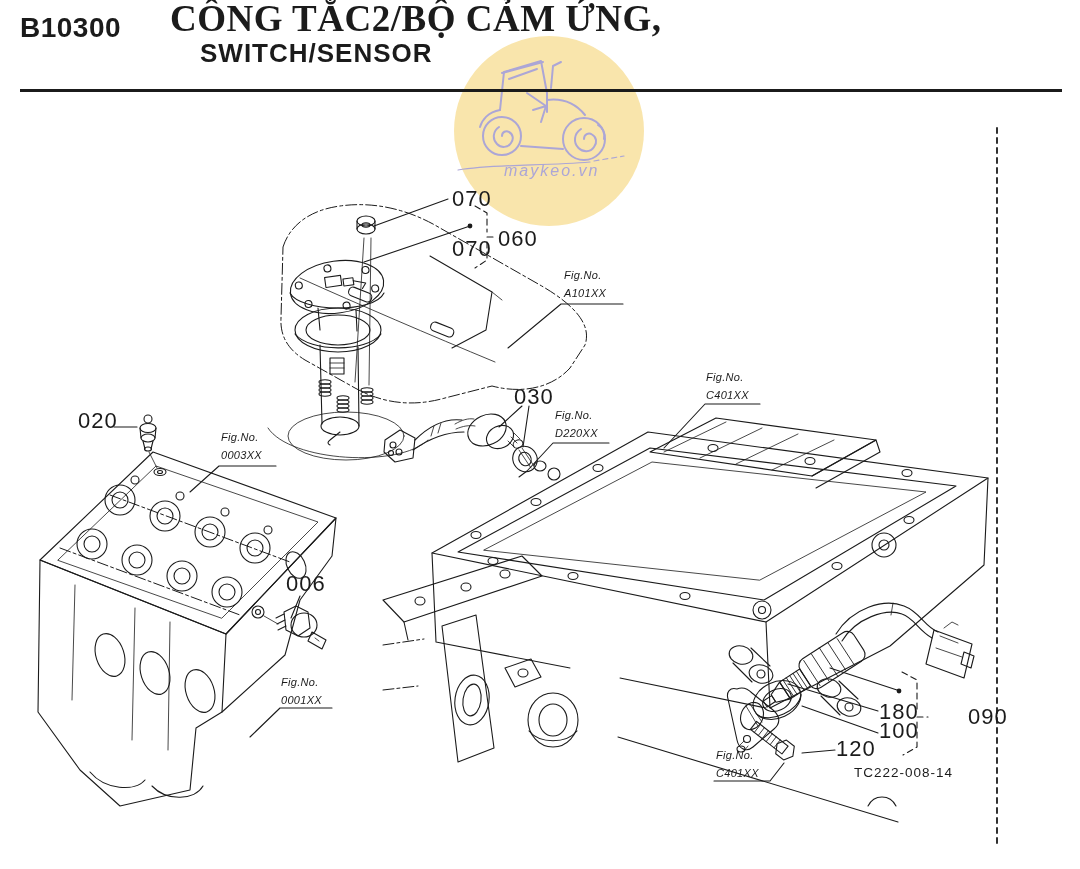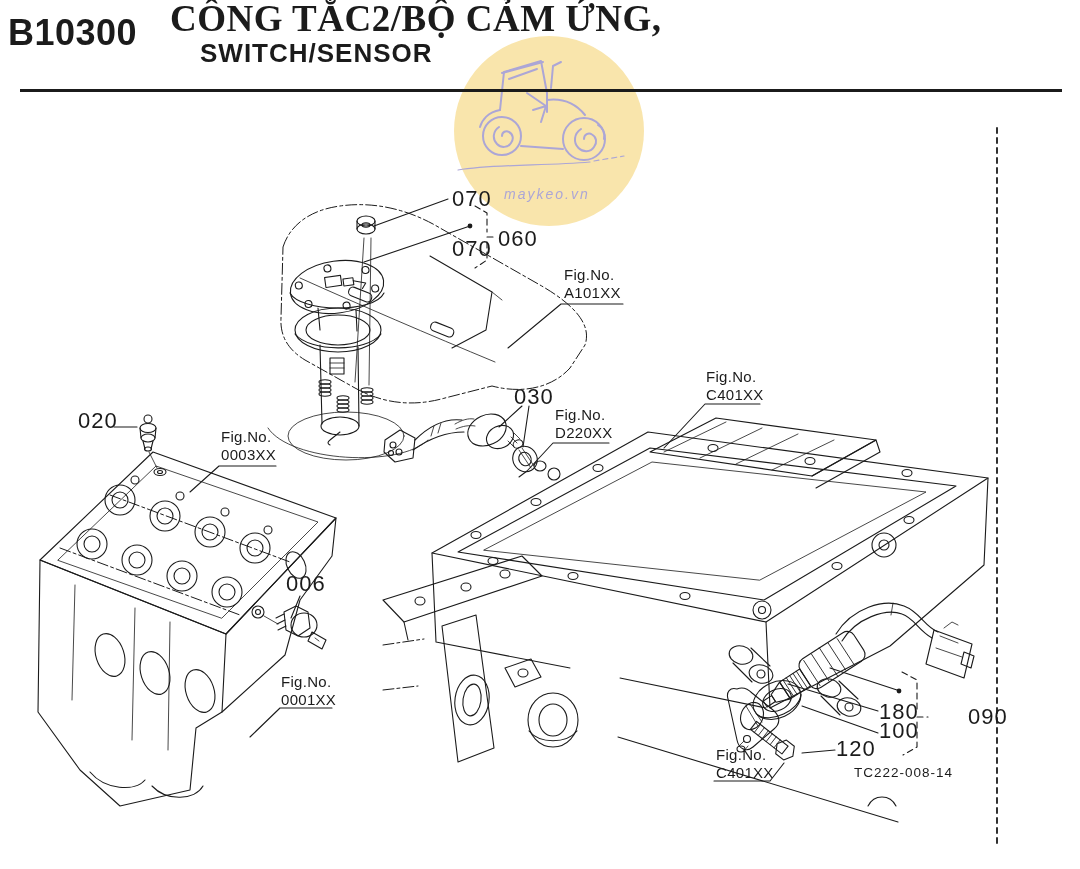--- a/index.html
+++ b/index.html
@@ -4,45 +4,45 @@
 <style>
   :root{
     --watermark-fill:#F9E5AC;
     --watermark-stroke:#ACA6D6;
     --line-color:#1B1B1B;
   }
   html,body{margin:0;padding:0;background:#fff;}
   .page{position:relative;width:1080px;height:869px;background:#fff;overflow:hidden;
         font-family:"Liberation Sans",sans-serif;color:var(--line-color);}
   
-  .hdr-code{position:absolute;left:8px;top:12px;font-size:36px;font-weight:bold;letter-spacing:0.5px;}
+  .hdr-code{position:absolute;left:20px;top:12px;font-size:28px;font-weight:bold;letter-spacing:0.5px;}
   .hdr-titles{position:absolute;left:170px;top:2px;line-height:34px;}
   .hdr-line1{font-family:"Liberation Serif",serif;font-weight:bold;font-size:37px;letter-spacing:0.5px;white-space:nowrap;}
   .hdr-line2{font-family:"Liberation Sans",sans-serif;font-weight:bold;font-size:26px;letter-spacing:1px;white-space:nowrap;margin-left:30px;}
   .hdr-rule{position:absolute;left:20px;top:89px;width:1042px;height:3px;background:var(--line-color);z-index:5;}
   
   .wm{position:absolute;left:0;top:0;z-index:1;}
   .wm-fill{fill:var(--watermark-fill);stroke:none;}
   .wm-stroke{fill:none;stroke:var(--watermark-stroke);stroke-width:2;stroke-linecap:round;stroke-linejoin:round;}
   .wm-thin{stroke-width:1.2;}
   .wm-dash{stroke-dasharray:5 4;}
-  .wm-text{position:absolute;left:504px;top:162px;z-index:2;font-style:italic;font-size:14px;
-           letter-spacing:2px;color:var(--watermark-stroke);margin-top:24px;}
+  .wm-text{position:absolute;left:504px;top:162px;z-index:2;font-style:italic;font-size:16px;
+           letter-spacing:2px;color:var(--watermark-stroke);}
   
   .art{position:absolute;left:0;top:0;z-index:3;}
   .art path,.art ellipse,.art circle,.art rect,.art line,.art polygon{
       fill:none;stroke:var(--line-color);stroke-width:1.1;stroke-linecap:round;stroke-linejoin:round;}
   .art .thin{stroke-width:0.8;}
   .art .phantom{stroke-dasharray:11 3 3 3;stroke-width:1;}
   .art .dashed{stroke-dasharray:6 4;}
   .art .dotfill{fill:var(--line-color);stroke:none;}
   .art .pagedash{stroke-dasharray:5 5;stroke-width:1.8;}
   
   .callout{position:absolute;z-index:4;font-size:22px;letter-spacing:1px;line-height:22px;white-space:nowrap;}
-  .figref{position:absolute;z-index:4;font-size:15px;line-height:18px;letter-spacing:0.3px;white-space:nowrap;}
+  .figref{position:absolute;z-index:4;font-size:11px;line-height:18px;letter-spacing:0.3px;white-space:nowrap;font-style:italic;}
   .figref span{display:block;}
   .drawref{position:absolute;left:854px;top:765px;z-index:4;font-size:13.5px;letter-spacing:1px;white-space:nowrap;}
 </style>
 </head>
 <body>
 
 <div class="page">
 
   <svg class="wm" width="1080" height="869" viewBox="0 0 1080 869">
     <circle class="wm-fill" cx="549" cy="131" r="95"></circle>

